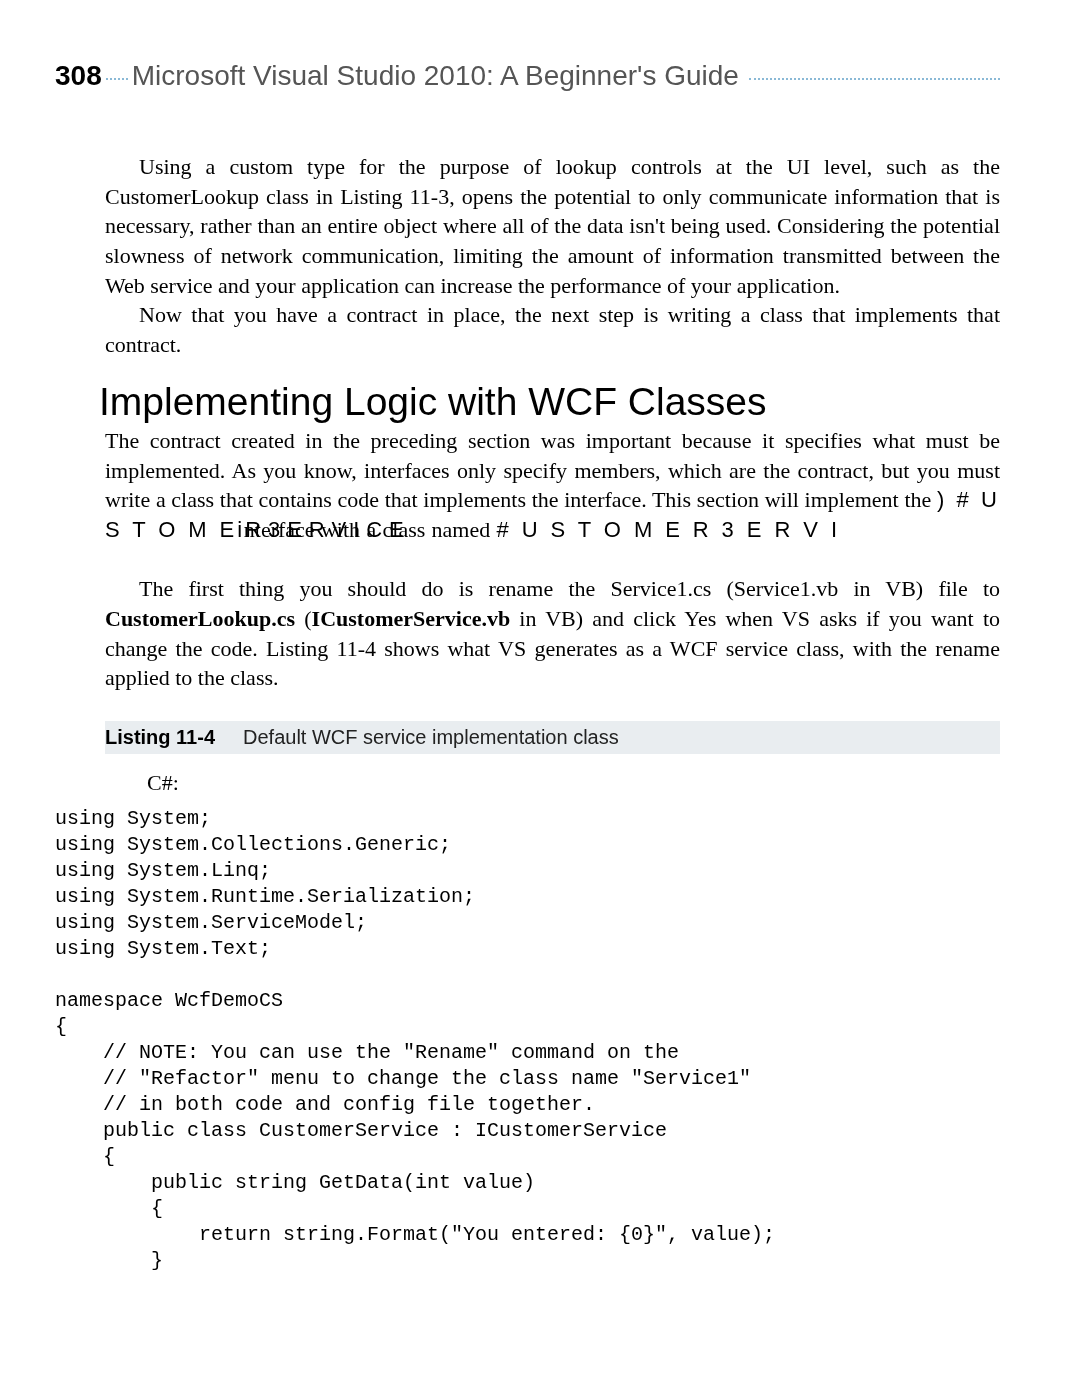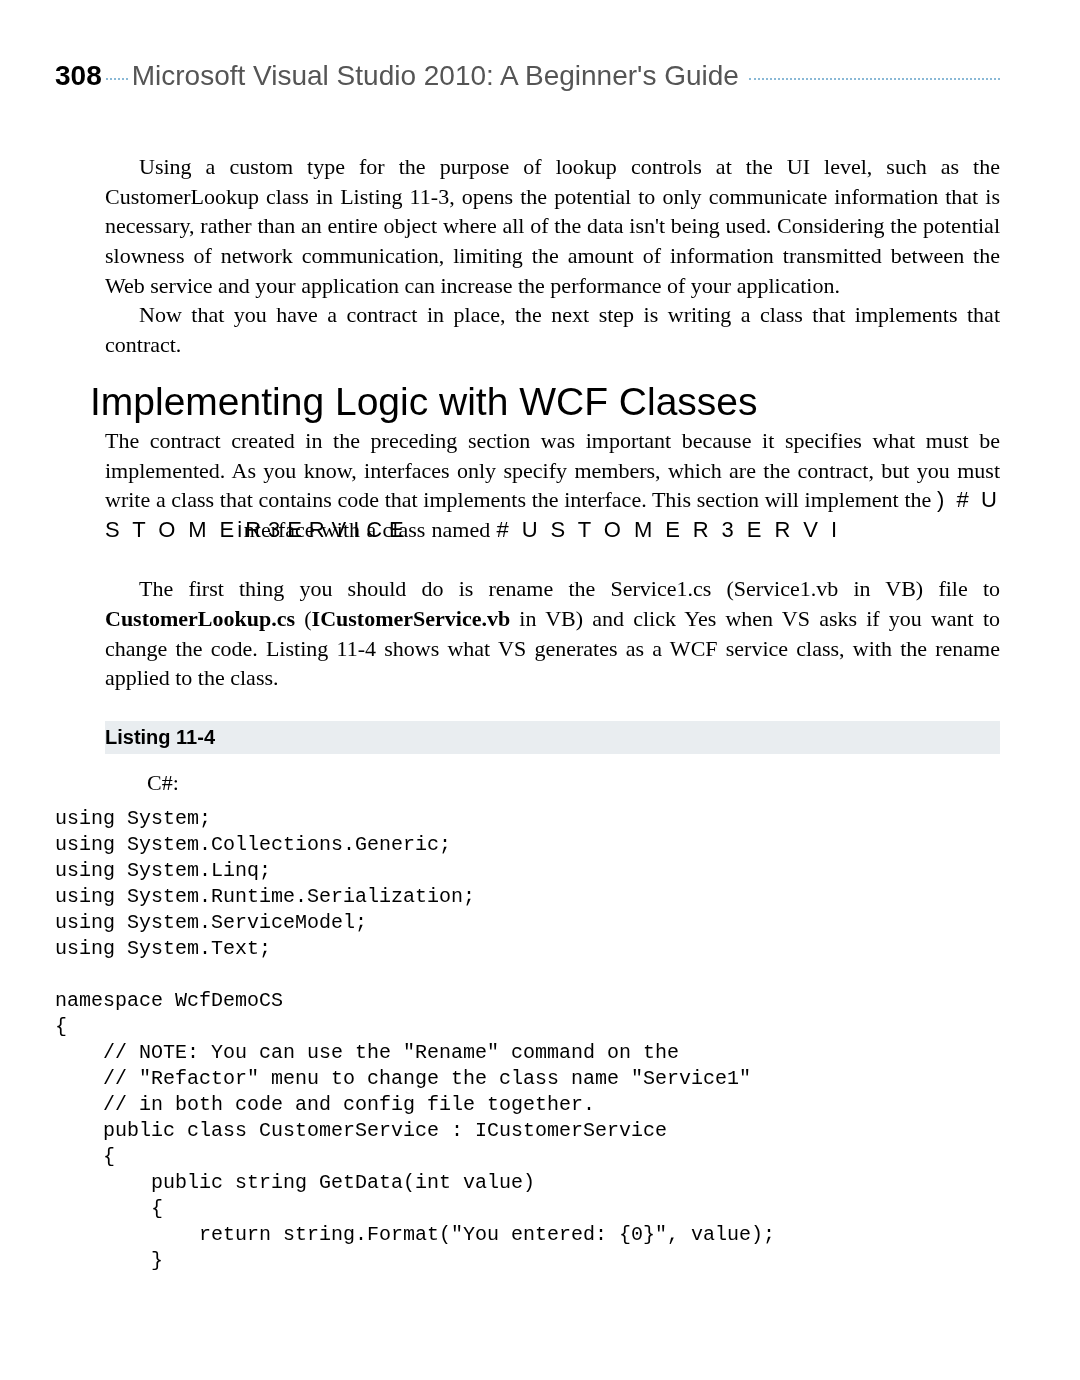--- a/index.html
+++ b/index.html
@@ -50,21 +50,21 @@
       line-height: 1.35;
       margin-left: 50px;
       text-align: justify;
     }
     .body-para .indent { display: inline-block; width: 34px; }
     .section-heading {
       font-family: "Segoe UI Light", "Segoe UI", "Helvetica Neue", Arial, sans-serif;
       font-weight: 300;
       font-size: 39px;
       color: #000;
-      margin-left: 35px;
+      margin-left: 44px;
       margin-top: 20px;
       margin-bottom: 2px;
     }
     .corrupt-span {
       font-family: "Segoe UI", Arial, sans-serif;
       letter-spacing: 3px;
       font-weight: 300;
     }
     .listing-row {
       background: #e9edf0;
@@ -113,20 +113,21 @@
 <p class="body-para"><span class="indent"></span><span>Now that you have a contract in place, the next step is writing a class that implements that contract.</span></p>
 
 <h2 class="section-heading">Implementing Logic with WCF Classes</h2>
 
 <p class="body-para"><span>The contract created in the preceding section was important because it specifies what must be implemented. As you know, interfaces only specify members, which are the contract, but you must write a class that contains code that implements the interface. This section will implement the </span><span class="corrupt-span">) # U S T O M Ei</span><span class="corrupt-span" style="letter-spacing:0">R 3 E R V I C E</span><span style="position:relative;left:-160px">nterface with a class named </span><span class="corrupt-span" style="position:relative;left:-160px"># U S T O M E R 3 E R V I C E</span></p>
 
 <p class="body-para"><span class="indent"></span><span>The first thing you should do is rename the Service1.cs (Service1.vb in VB) file to </span><b>CustomerLookup.cs</b><span> (</span><b>ICustomerService.vb</b><span> in VB) and click Yes when VS asks if you want to change the code. Listing 11-4 shows what VS generates as a WCF service class, with the rename applied to the class.</span></p>
 
 <div class="listing-row">
   <span class="listing-label">Listing 11-4</span>
+  <span class="listing-caption">Default WCF service implementation class</span>
 </div>
 
 <div class="code-lang">C#:</div>
 <div class="code-block">using System;
 using System.Collections.Generic;
 using System.Linq;
 using System.Runtime.Serialization;
 using System.ServiceModel;
 using System.Text;
 

